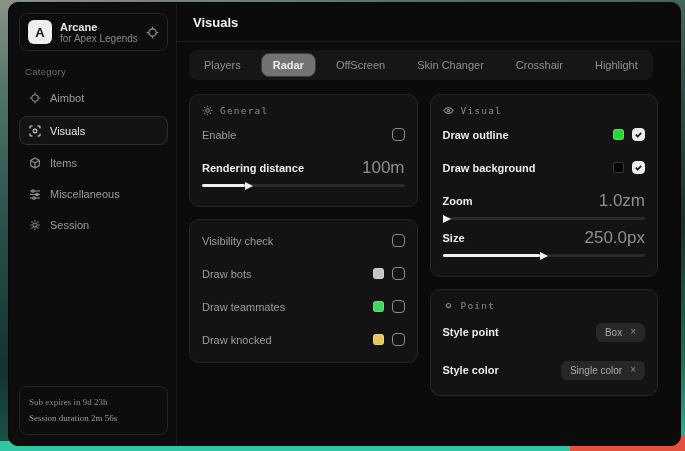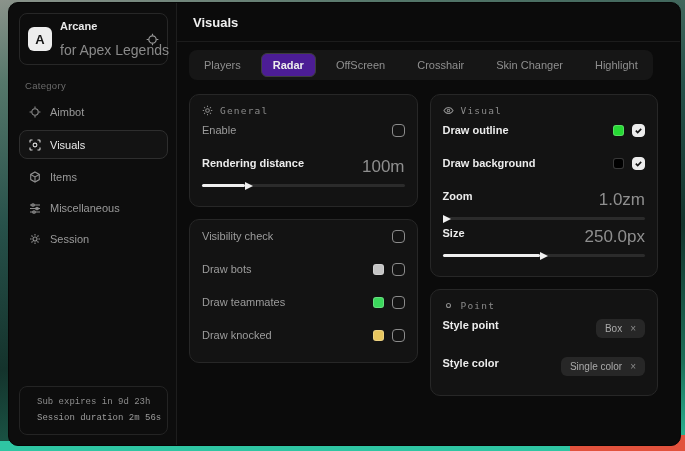--- a/index.html
+++ b/index.html
@@ -29,69 +29,69 @@
     display:flex; align-items:center; gap:8px;
     border:1px solid #272727; border-radius:8px; padding:6px 8px;
   }
   .app-logo {
     width:24px; height:24px; border-radius:6px; background:#ededed;
     color:#141414; font-weight:700; font-size:13px;
     display:flex; align-items:center; justify-content:center; flex:0 0 24px;
   }
   .app-meta { flex:1; min-width:0; }
   .app-title { color:#e9e9e9; font-weight:700; font-size:11px; }
-  .app-subtitle { color:#8a8a8a; font-size:14px; margin-top:10px; white-space:nowrap; }
+  .app-subtitle { color:#8a8a8a; font-size:10px; margin-top:0; white-space:nowrap; }
   .app-action { color:#9a9a9a; display:flex; }
 
   .category-label { color:#6b6b6b; font-size:9.5px; margin:15px 6px 8px; letter-spacing:.3px; }
 
   .nav { display:flex; flex-direction:column; gap:5px; }
   .nav-item {
     display:flex; align-items:center; gap:9px; height:26px; padding:0 9px;
     color:#9a9a9a; border:1px solid transparent; border-radius:8px; cursor:default;
   }
   .nav-item .ico { display:flex; color:#8f8f8f; }
   .nav-item.active { background:#131313; border-color:#2e2e2e; color:#e9e9e9; height:29px; }
   .nav-item.active .ico { color:#dcdcdc; }
 
   .side-footer {
     margin-top:auto; border:1px solid #242424; border-radius:8px;
-    padding:8px 17px; font-family:Liberation Mono, monospace; font-size:9px;
+    padding:8px 9px; font-family:Liberation Serif, serif; font-size:9px;
     color:#8d8d8d; line-height:1.7; white-space:nowrap;
   }
   .side-footer .l2 { color:#9d9d9d; }
 
   
   .main { flex:1; display:flex; flex-direction:column; min-width:0; }
   .main-header { padding:12px 16px 11px; border-bottom:1px solid #1c1c1c; }
   .main-title { color:#f0f0f0; font-weight:700; font-size:13px; }
 
   .tabbar { padding:8px 12px 0; }
   .tabs { display:inline-flex; background:#161616; border-radius:8px; padding:3px; gap:8px; }
   .tab {
     padding:5px 11px; border-radius:6px; color:#8f8f8f; font-size:11px;
     border:1px solid transparent; cursor:default; white-space:nowrap;
   }
-  .tab.active { background:#4c1d95; border-color:#3d3d3d; color:#ededed; font-weight:600; }
+  .tab.active { background:#737373; border-color:#3d3d3d; color:#ededed; font-weight:600;border-radius:8px; }
 
   .content {
     flex:1; padding:14px 22px 24px 12px;
     display:grid; grid-template-columns:1fr 1fr; gap:12px; align-items:start;
   }
   .col { display:flex; flex-direction:column; gap:12px; }
 
   .panel { background:#131313; border:1px solid #272727; border-radius:10px; padding:10px 12px 12px; }
   .panel-header {
     display:flex; align-items:center; gap:7px; color:#8a8a8a;
     font-family:"DejaVu Sans Mono", monospace; font-size:9.5px; letter-spacing:1.2px;
     margin-bottom:8px;
   }
   .panel-header .ico { display:flex; color:#8a8a8a; }
 
-  .row { display:flex; align-items:flex-start; justify-content:space-between; min-height:21px; }
+  .row { display:flex; align-items:center; justify-content:space-between; min-height:21px; }
   .row + .row { margin-top:12px; }
   .row-label { color:#9c9c9c; font-size:11px; }
   .row-label.strong { color:#ececec; font-weight:700; }
   .row-value { color:#8f8f8f; font-size:17px; }
   .row-controls { display:flex; align-items:center; gap:8px; }
 
   .checkbox {
     width:13px; height:13px; border:1.4px solid #8b8b8b; border-radius:4px;
     display:flex; align-items:center; justify-content:center; background:transparent;
   }
@@ -223,22 +223,22 @@
 
     <div class="main-header">
       <div class="main-title">Visuals</div>
     </div>
 
     <div class="tabbar">
       <div class="tabs">
         <div class="tab">Players</div>
         <div class="tab active">Radar</div>
         <div class="tab">OffScreen</div>
+        <div class="tab">Skin Changer</div>
         <div class="tab">Crosshair</div>
-        <div class="tab">Skin Changer</div>
         <div class="tab">Highlight</div>
       </div>
     </div>
 
     <div class="content">
 
       <div class="col">
 
         <div class="panel">
           <div class="panel-header">

